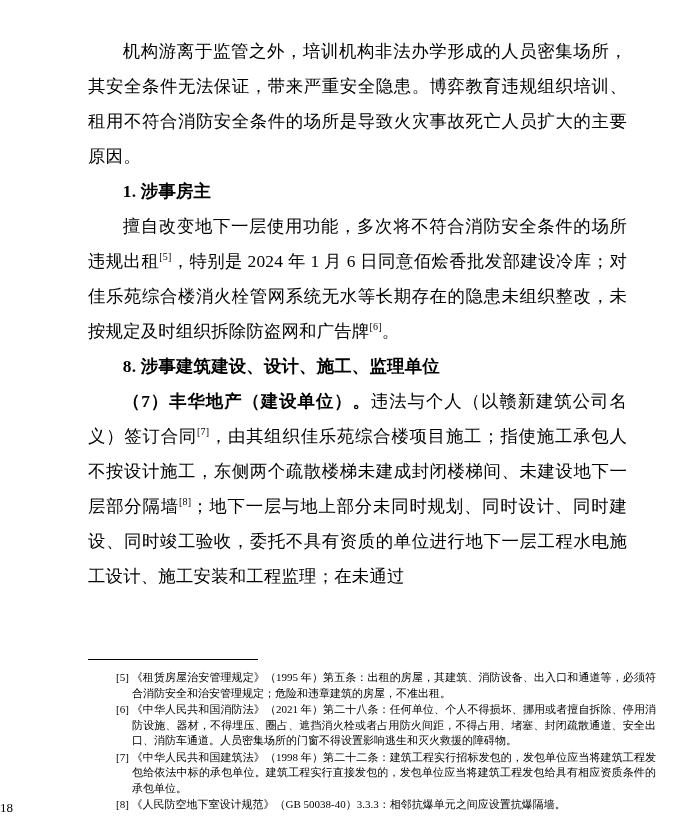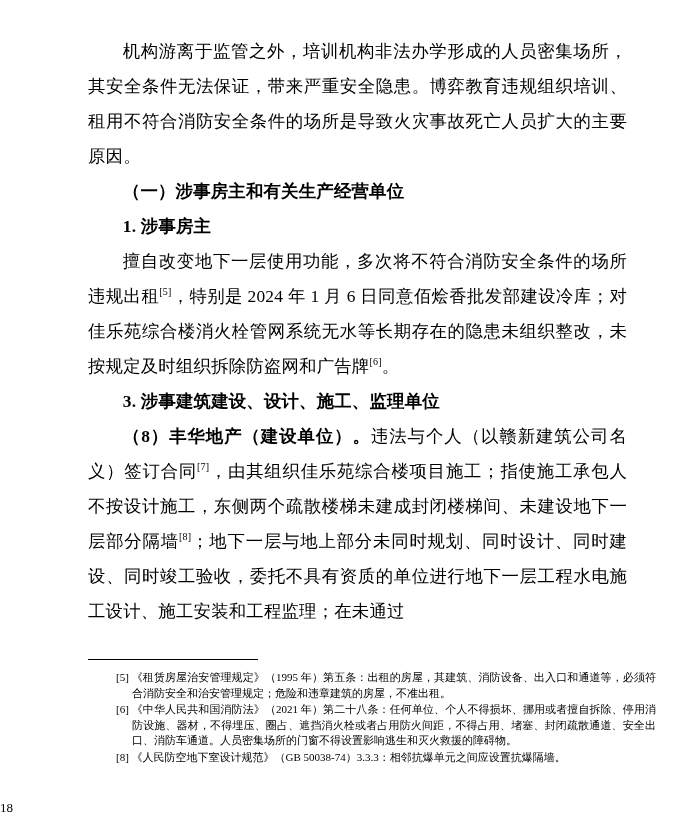--- a/index.html
+++ b/index.html
@@ -95,35 +95,35 @@
 </head>
 <body>
 
 <div class="page">
 
   <div class="body-text">
 
     <p class="para">机构游离于监管之外，培训机构非法办学形成的人员密集场所，其安全条件无法保证，带来严重安全隐患。博弈教育违规组织培训、租用不符合消防安全条件的场所是导致火灾事故死亡人员扩大的主要原因。</p>
 
 
-    <p class="subheading">（一）涉事房主和有关生产经营单位</p>
 
     <p class="subheading">1. 涉事房主</p>
 
     <p class="para"><span>擅自改变地下一层使用功能，多次将不符合消防安全条件的场所违规出租</span><sup>[5]</sup><span>，特别是 2024 年 1 月 6 日同意佰烩香批发部建设冷库；对佳乐苑综合楼消火栓管网系统无水等长期存在的隐患未组织整改，未按规定及时组织拆除防盗网和广告牌</span><sup>[6]</sup><span>。</span></p>
 
-    <p class="subheading">3. 涉事建筑建设、设计、施工、监理单位</p>
+    <p class="subheading">8. 涉事建筑建设、设计、施工、监理单位</p>
 
-    <p class="para"><span class="bold-inline">（8）丰华地产（建设单位）。</span><span>违法与个人（以赣新建筑公司名义）签订合同</span><sup>[7]</sup><span>，由其组织佳乐苑综合楼项目施工；指使施工承包人不按设计施工，东侧两个疏散楼梯未建成封闭楼梯间、未建设地下一层部分隔墙</span><sup>[8]</sup><span>；地下一层与地上部分未同时规划、同时设计、同时建设、同时竣工验收，委托不具有资质的单位进行地下一层工程水电施工设计、施工安装和工程监理；在未通过</span></p>
+    <p class="para"><span class="bold-inline">（7）丰华地产（建设单位）。</span><span>违法与个人（以赣新建筑公司名义）签订合同</span><sup>[7]</sup><span>，由其组织佳乐苑综合楼项目施工；指使施工承包人不按设计施工，东侧两个疏散楼梯未建成封闭楼梯间、未建设地下一层部分隔墙</span><sup>[8]</sup><span>；地下一层与地上部分未同时规划、同时设计、同时建设、同时竣工验收，委托不具有资质的单位进行地下一层工程水电施工设计、施工安装和工程监理；在未通过</span></p>
 
   </div>
 
   <div class="footnote-sep"></div>
 
   <div class="footnotes">
     <p class="footnote"><span>[5]</span> <span>《租赁房屋治安管理规定》（1995 年）第五条：出租的房屋，其建筑、消防设备、出入口和通道等，必须符合消防安全和治安管理规定；危险和违章建筑的房屋，不准出租。</span></p>
     <p class="footnote"><span>[6]</span> <span>《中华人民共和国消防法》（2021 年）第二十八条：任何单位、个人不得损坏、挪用或者擅自拆除、停用消防设施、器材，不得埋压、圈占、遮挡消火栓或者占用防火间距，不得占用、堵塞、封闭疏散通道、安全出口、消防车通道。人员密集场所的门窗不得设置影响逃生和灭火救援的障碍物。</span></p>
-    <p class="footnote"><span>[8]</span> <span>《人民防空地下室设计规范》（GB 50038-74）3.3.3：相邻抗爆单元之间应设置抗爆隔墙。</span></p>
+    <p class="footnote"><span>[7]</span> <span>《中华人民共和国建筑法》（1998 年）第二十二条：建筑工程实行招标发包的，发包单位应当将建筑工程发包给依法中标的承包单位。建筑工程实行直接发包的，发包单位应当将建筑工程发包给具有相应资质条件的承包单位。</span></p>
+    <p class="footnote"><span>[8]</span> <span>《人民防空地下室设计规范》（GB 50038-40）3.3.3：相邻抗爆单元之间应设置抗爆隔墙。</span></p>
   </div>
 
   <div class="page-number">18</div>
 
 </div>
 
 </body></html>

